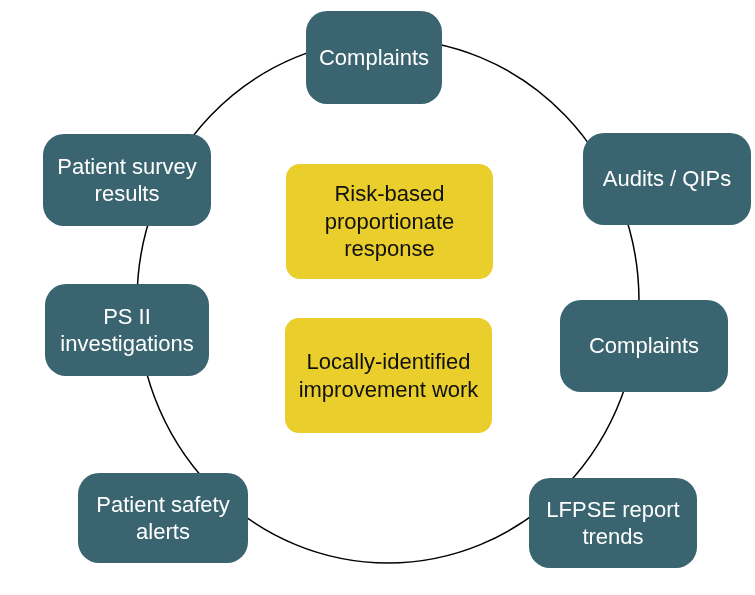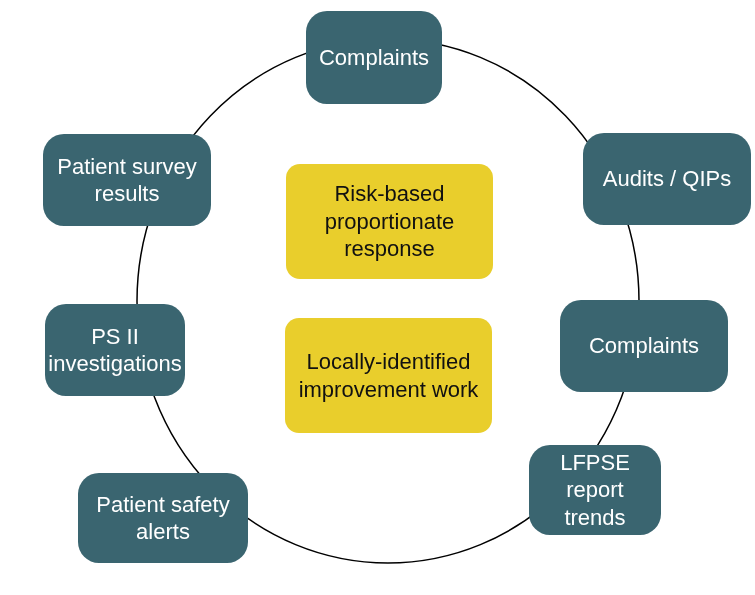--- a/index.html
+++ b/index.html
@@ -45,24 +45,24 @@
   }
   .node.yellow {
     background: #e9ce2c;
     border-radius: 14px;
     color: #111111;
   }
   
   .n-complaints            { left: 306px; top: 11px;  width: 136px; height: 93px; }
   .n-patient-survey        { left: 43px;  top: 134px; width: 168px; height: 92px; }
   .n-audits-qips           { left: 557px; top: 133px; width: 168px; height: 92px; margin-left: 26px; }
-  .n-ps-ii                 { left: 45px;  top: 304px; width: 140px; height: 92px; justify-content: center; }
+  .n-ps-ii                 { left: 45px;  top: 284px; width: 164px; height: 92px; justify-content: center; }
   .n-mortality             { left: 560px; top: 300px; width: 168px; height: 92px; }
   .n-patient-safety        { left: 78px;  top: 473px; width: 170px; height: 90px; }
-  .n-lfpse                 { left: 529px; top: 445px; width: 132px; height: 90px; }
+  .n-lfpse                 { left: 529px; top: 478px; width: 168px; height: 90px; }
   
   .n-risk-based            { left: 286px; top: 164px; width: 207px; height: 115px; }
   .n-locally-identified    { left: 285px; top: 318px; width: 207px; height: 115px; }
 </style>
 </head>
 <body>
 
 <div class="canvas">
 
   <svg class="ring-svg" viewBox="0 0 755 595" xmlns="http://www.w3.org/2000/svg">

